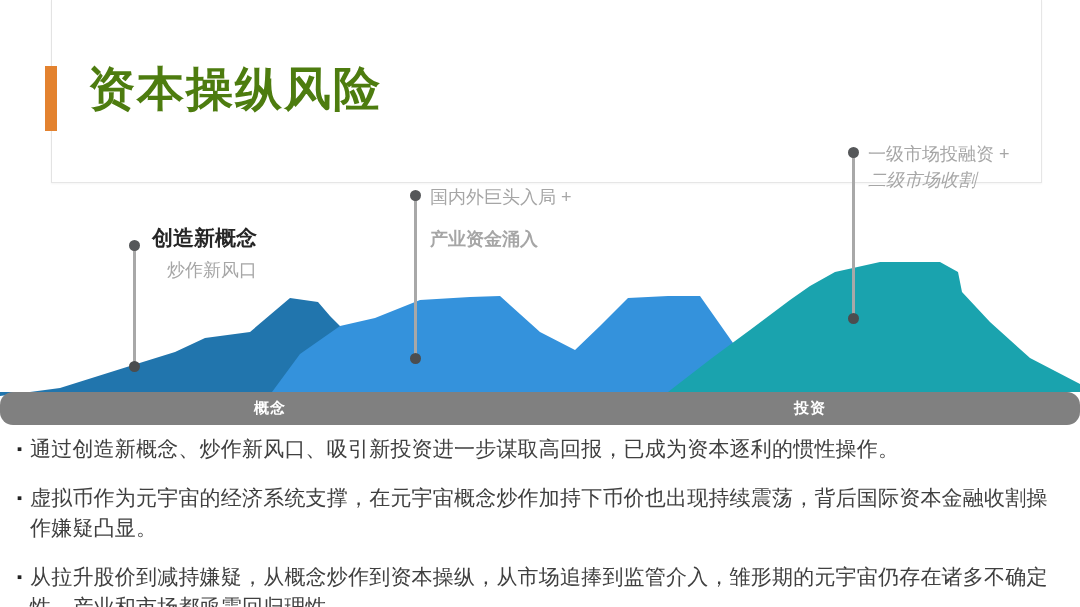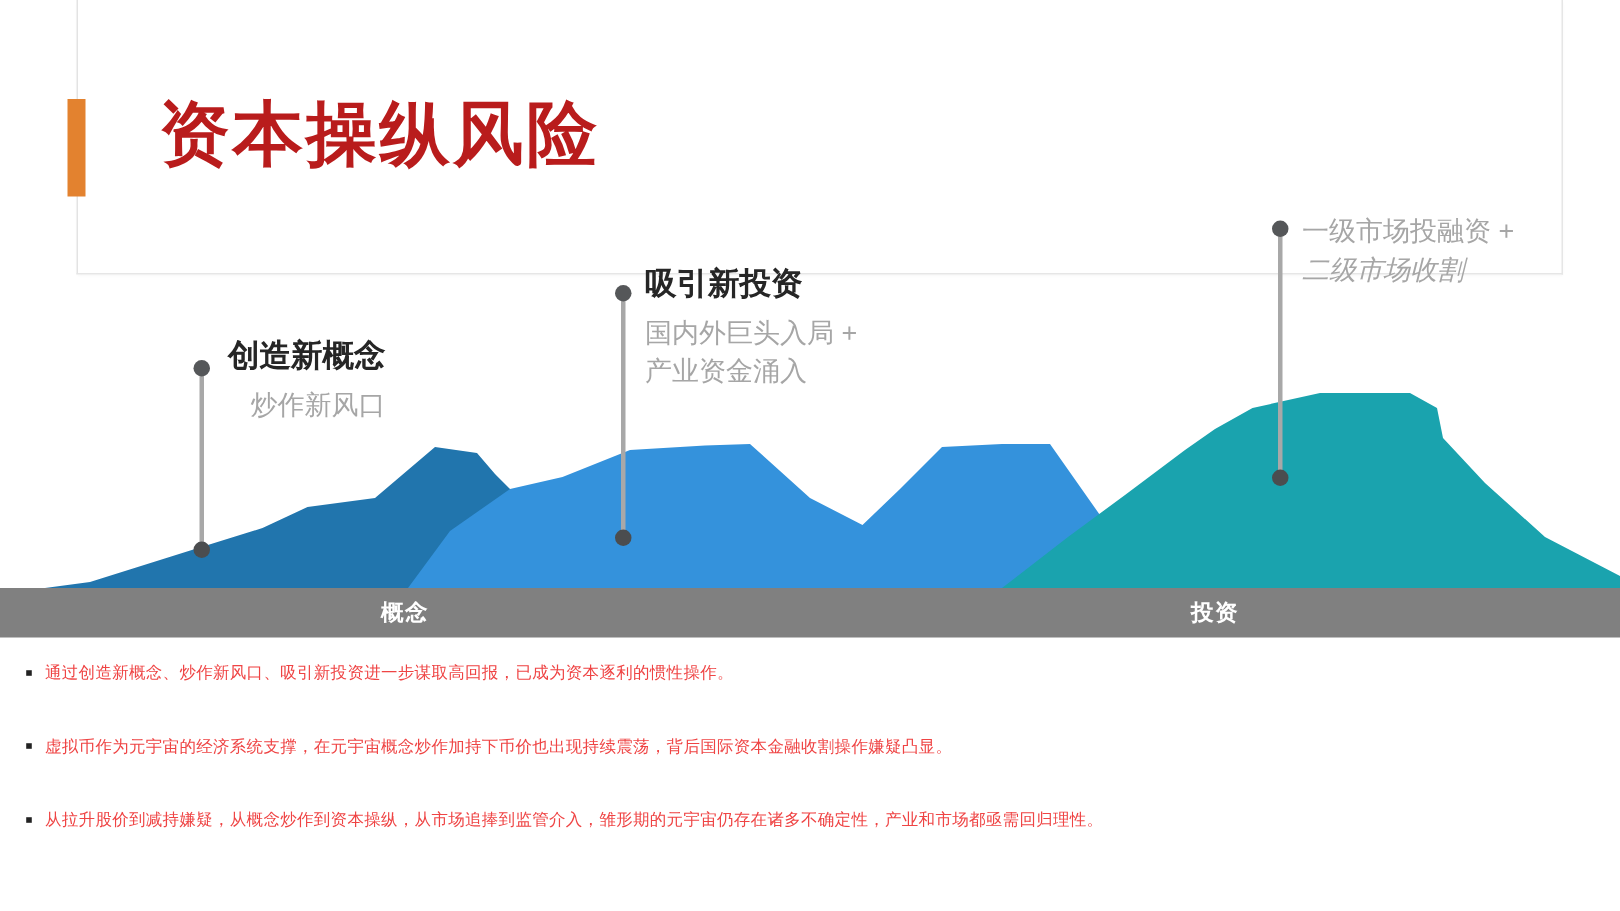--- a/index.html
+++ b/index.html
@@ -32,26 +32,26 @@
   #accent-bar {
     position: absolute;
     left: 45px;
     top: 66px;
     width: 12px;
     height: 65px;
     background: #e3822f;
   }
   #page-title {
     position: absolute;
-    left: 106px;
+    left: 88px;
     top: 58px;
     font-family: Liberation Serif, serif;
     font-size: 47px;
     font-weight: 700;
-    color: #b91c1c;
+    color: #4d7c0f;
     letter-spacing: 2px;
     white-space: nowrap;
   }
 
   
   #chart-area {
     position: absolute;
     left: 0;
     top: 0;
     width: 1080px;
@@ -99,20 +99,21 @@
 
   
   #stage-bar {
     position: absolute;
     left: 0;
     top: 392px;
     width: 1080px;
     height: 33px;
     background: #808080;
     display: flex;
+    border-radius: 13px;
   }
   .stage-cell {
     flex: 1 1 0;
     display: flex;
     align-items: center;
     justify-content: center;
     color: #ffffff;
     font-size: 15px;
     font-weight: 700;
     letter-spacing: 1px;
@@ -134,22 +135,22 @@
     width: 22px;
     flex: 0 0 22px;
     text-align: right;
     padding-right: 8px;
     color: #222;
     font-size: 15px;
     line-height: 30px;
   }
   .bullet-text {
     flex: 1 1 auto;
-    font-size: 11px;
-    color: #ef4444;
+    font-size: 21px;
+    color: #404040;
     line-height: 30px;
     padding-right: 24px;
     letter-spacing: 0.2px;
   }
 </style>
 </head>
 <body>
 
 <div id="chart-area">
   <svg width="1080" height="425" viewBox="0 0 1080 425" xmlns="http://www.w3.org/2000/svg">
@@ -175,23 +176,22 @@
   <div class="callout-title">创造新概念</div>
   <div class="callout-sub">炒作新风口</div>
 </div>
 
 <div class="pin" style="left:414px; top:190px;">
   <div class="pin-line" style="top:5px; height:163px;"></div>
   <div class="pin-dot" style="top:0px;"></div>
   <div class="pin-dot bottom" style="top:163px;"></div>
 </div>
 <div class="callout" style="left:430px; top:178px;">
-  <div class="callout-title">吸引新投资</div>
   <div class="callout-sub">国内外巨头入局 +</div>
-  <div class="callout-sub" style="margin-top:0;">产业资金涌入</div>
+  <div class="callout-sub" style="margin-top:16px;font-weight:bold;">产业资金涌入</div>
 </div>
 
 <div class="pin" style="left:852px; top:147px;">
   <div class="pin-line" style="top:5px; height:166px;"></div>
   <div class="pin-dot" style="top:0px;"></div>
   <div class="pin-dot bottom" style="top:166px;"></div>
 </div>
 <div class="callout" style="left:868px; top:135px;">
   <div class="callout-sub">一级市场投融资 +</div>
   <div class="callout-sub" style="margin-top:0;font-style:italic;">二级市场收割</div>

